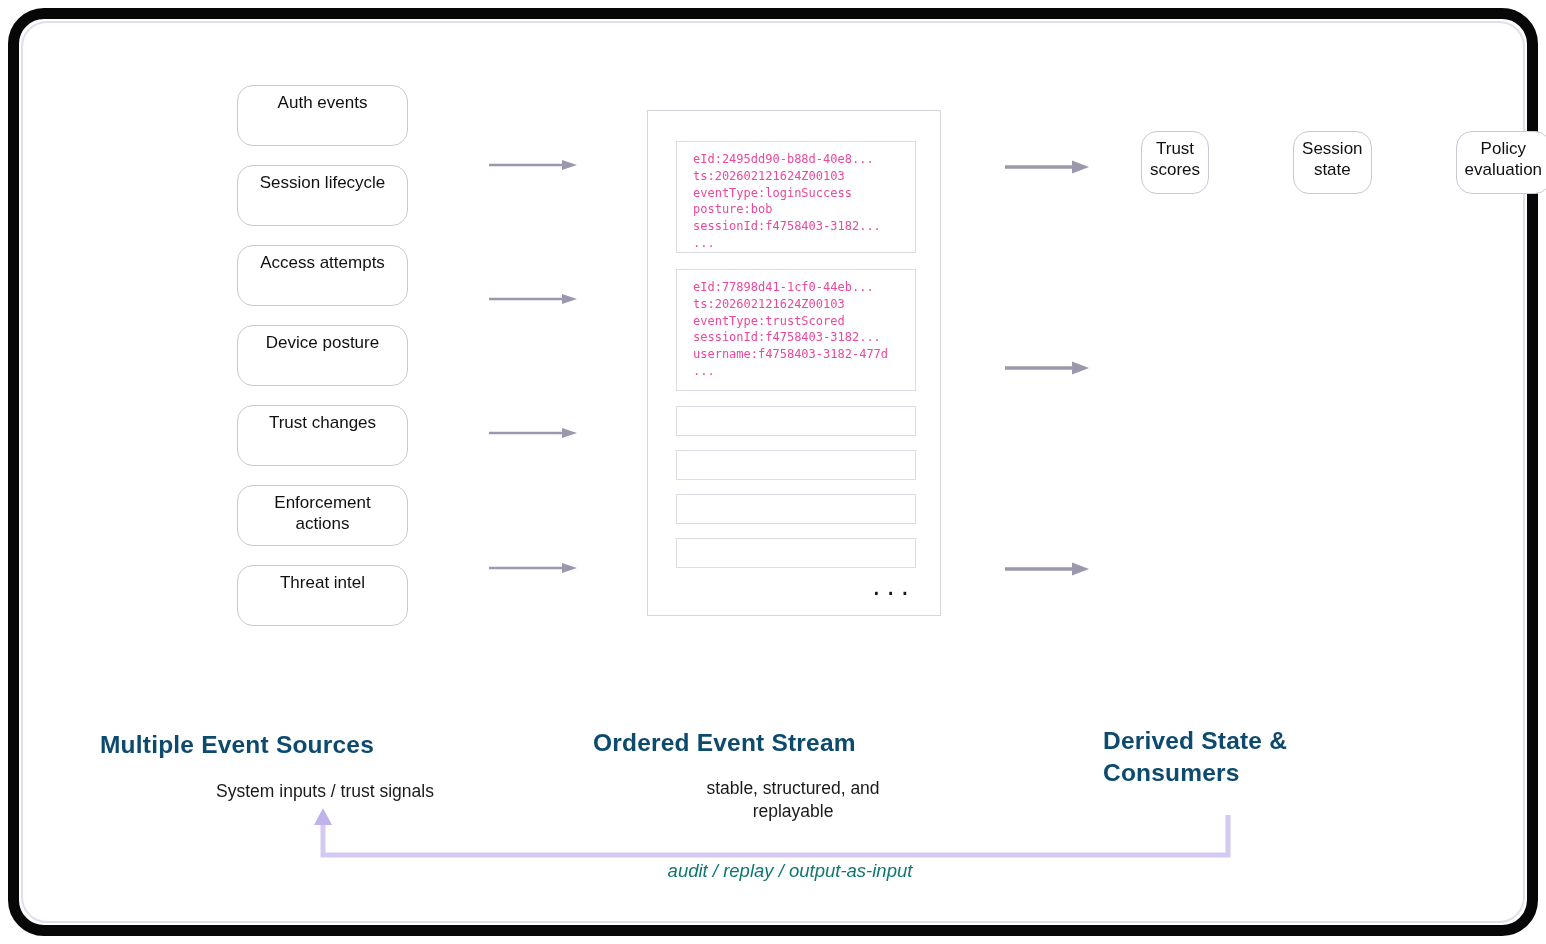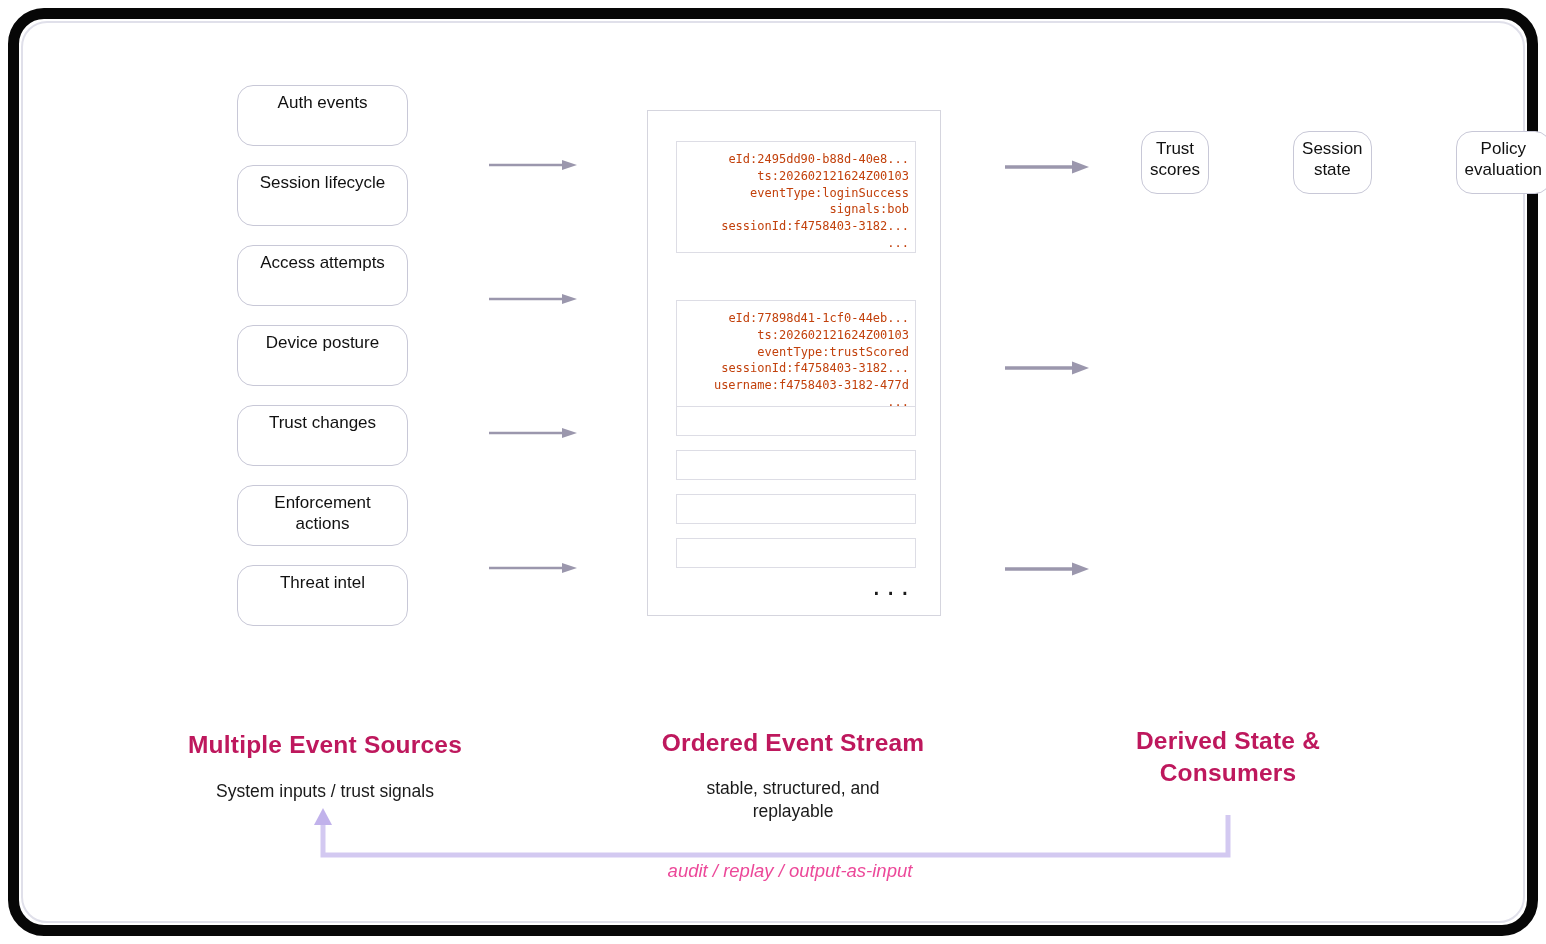--- a/index.html
+++ b/index.html
@@ -20,34 +20,34 @@
     padding: 6px 8px;
   }
 
   
   .cons-col { position: absolute; left: 1141px; top: 131px; width: 172px; display: flex; gap: 84px; }
   .cons-col .node-box { min-height: 63px; }
 
   
   .stream { position: absolute; left: 647px; top: 110px; width: 294px; height: 506px; border: 1.6px solid #d5d5de; background: #ffffff; }
   .ev-card { position: absolute; left: 28px; width: 240px; border: 1.6px solid #dddde5; background: #ffffff; padding: 9px 6px 6px 16px; overflow: hidden; }
-  .ev-line { font-family: "DejaVu Sans Mono", "Liberation Mono", monospace; font-size: 12px; line-height: 16.8px; color: #c2410c; white-space: pre; text-align: right; }
+  .ev-line { font-family: "DejaVu Sans Mono", "Liberation Mono", monospace; font-size: 12px; line-height: 16.8px; color: #ec4899; white-space: pre; }
   .ev-slot { position: absolute; left: 28px; width: 240px; height: 30px; border: 1.6px solid #dddde5; background: #ffffff; }
   .stream-ellipsis { position: absolute; right: 26px; top: 468px; font-family: "DejaVu Sans Mono", "Liberation Mono", monospace; font-size: 17px; font-weight: bold; letter-spacing: 4px; color: #1b1b1b; }
 
   
   .arrow { position: absolute; }
 
   
-  .col-title { position: absolute; text-align: center; font-weight: bold; font-size: 24.5px; line-height: 32px; color: #be185d; letter-spacing: 0.2px; }
+  .col-title { position: absolute; text-align: left; font-weight: bold; font-size: 24.5px; line-height: 32px; color: #0c4a6e; letter-spacing: 0.2px; }
   .col-sub   { position: absolute; text-align: center; font-size: 17.5px; line-height: 23px; color: #1a1a1a; margin-top: 13px; }
 
   
   .feedback-svg { position: absolute; left: 300px; top: 803px; }
-  .feedback-label { position: absolute; left: 540px; top: 860px; width: 500px; text-align: center; font-style: italic; font-size: 18.5px; color: #ec4899; }
+  .feedback-label { position: absolute; left: 540px; top: 860px; width: 500px; text-align: center; font-style: italic; font-size: 18.5px; color: #0f766e; }
 </style>
 </head>
 <body>
 
 <div class="frame"></div>
 <div class="card"></div>
 
 <div class="src-col">
   <div class="node-box">
       <span>Auth events</span>
@@ -87,25 +87,25 @@
 <svg class="arrow" style="left:487px; top:560px;" width="92" height="16">
     <line x1="2" y1="8" x2="76" y2="8" stroke="#9b97ad" stroke-width="2.6"></line>
     <polygon points="75,3 90,8 75,13" fill="#9b97ad"></polygon>
   </svg>
 
 <div class="stream">
   <div class="ev-card" style="top:30px; height:112px;">
     <div class="ev-line">eId:2495dd90-b88d-40e8...</div>
     <div class="ev-line">ts:202602121624Z00103</div>
     <div class="ev-line">eventType:loginSuccess</div>
-    <div class="ev-line">signals:bob</div>
+    <div class="ev-line">posture:bob</div>
     <div class="ev-line">sessionId:f4758403-3182...</div>
     <div class="ev-line">...</div>
   </div>
-  <div class="ev-card" style="top:158px; height:122px;margin-top:31px;">
+  <div class="ev-card" style="top:158px; height:122px;">
     <div class="ev-line">eId:77898d41-1cf0-44eb...</div>
     <div class="ev-line">ts:202602121624Z00103</div>
     <div class="ev-line">eventType:trustScored</div>
     <div class="ev-line">sessionId:f4758403-3182...</div>
     <div class="ev-line">username:f4758403-3182-477d</div>
     <div class="ev-line">...</div>
   </div>
   <div class="ev-slot" style="top:295px;"></div>
   <div class="ev-slot" style="top:339px;"></div>
   <div class="ev-slot" style="top:383px;"></div>

